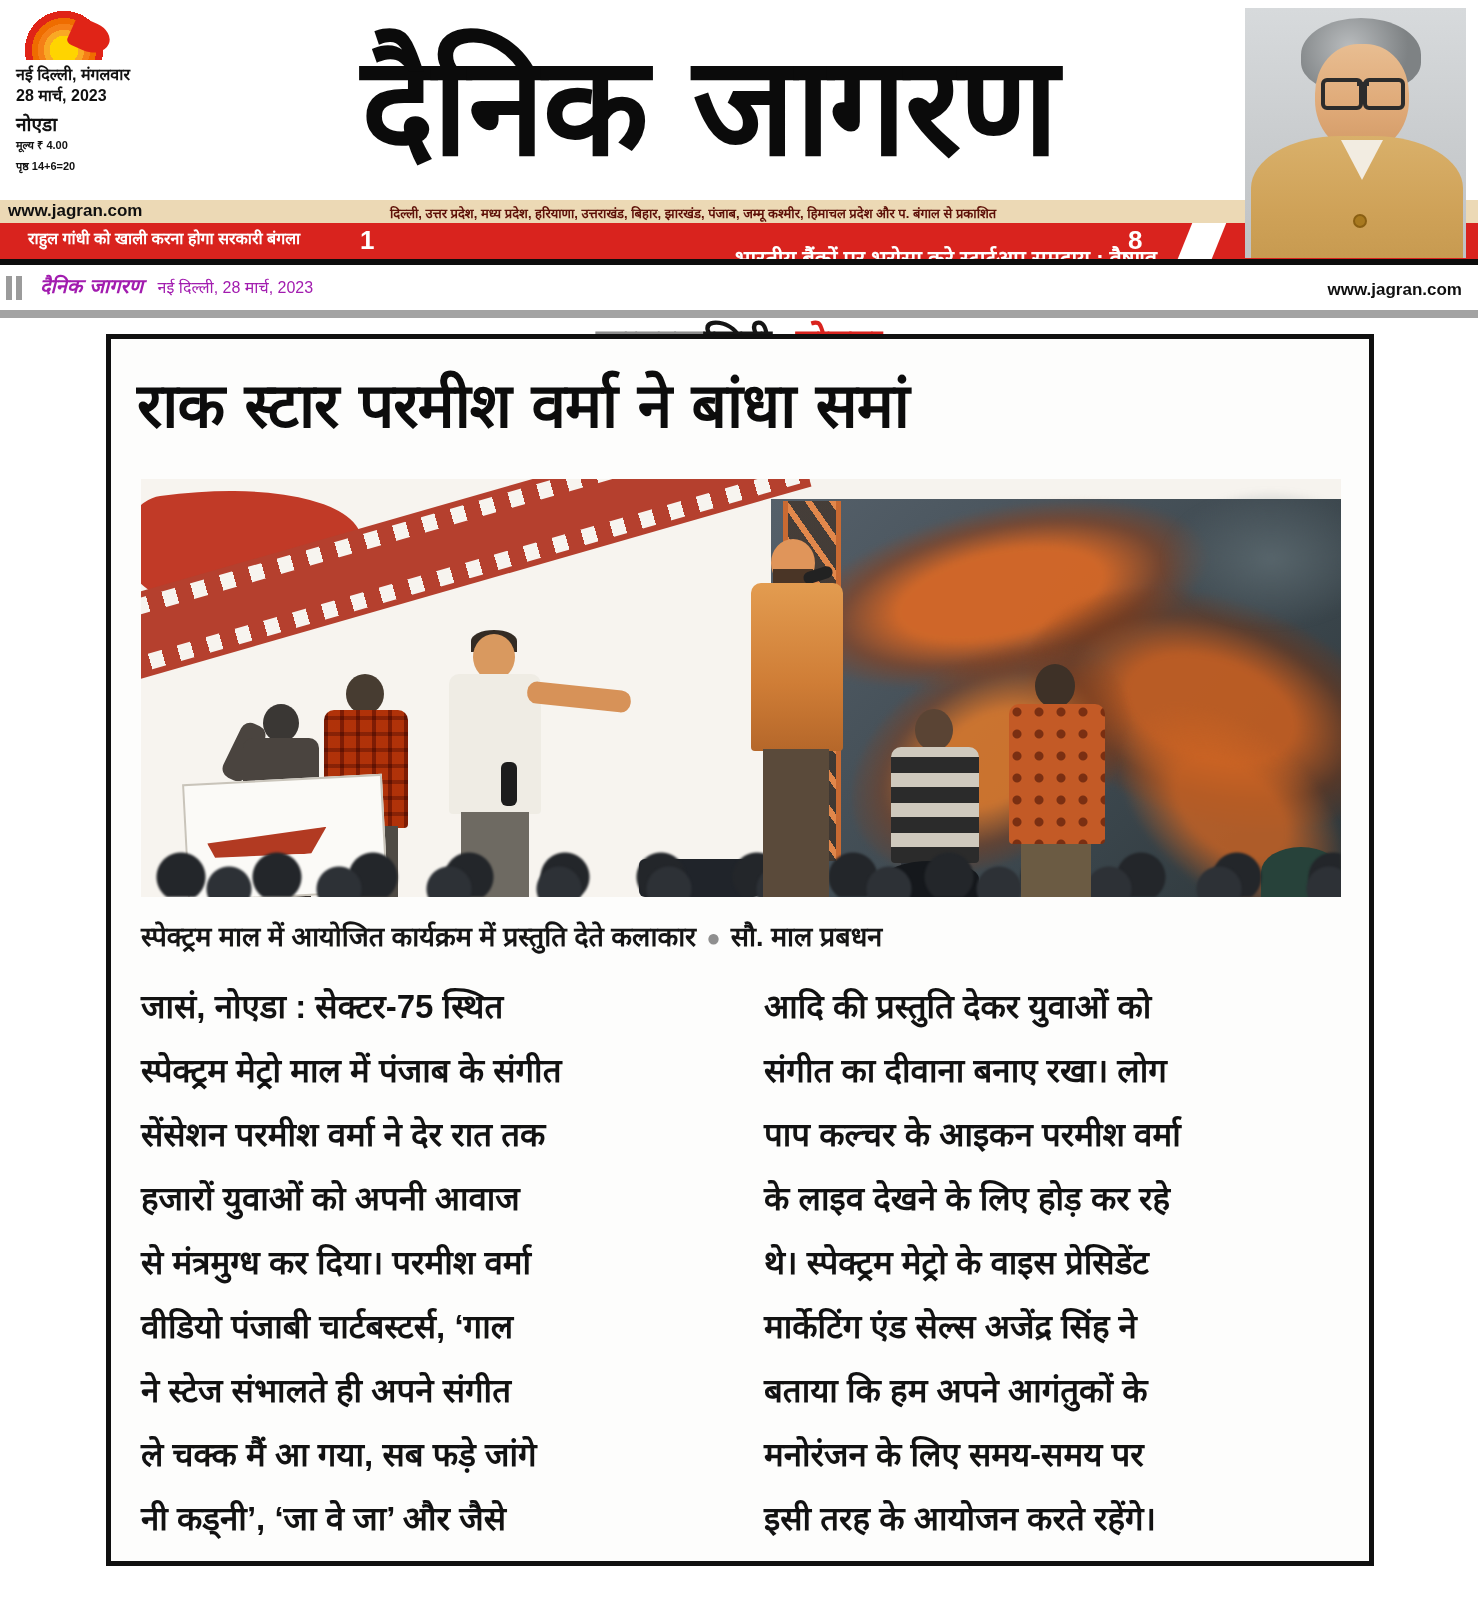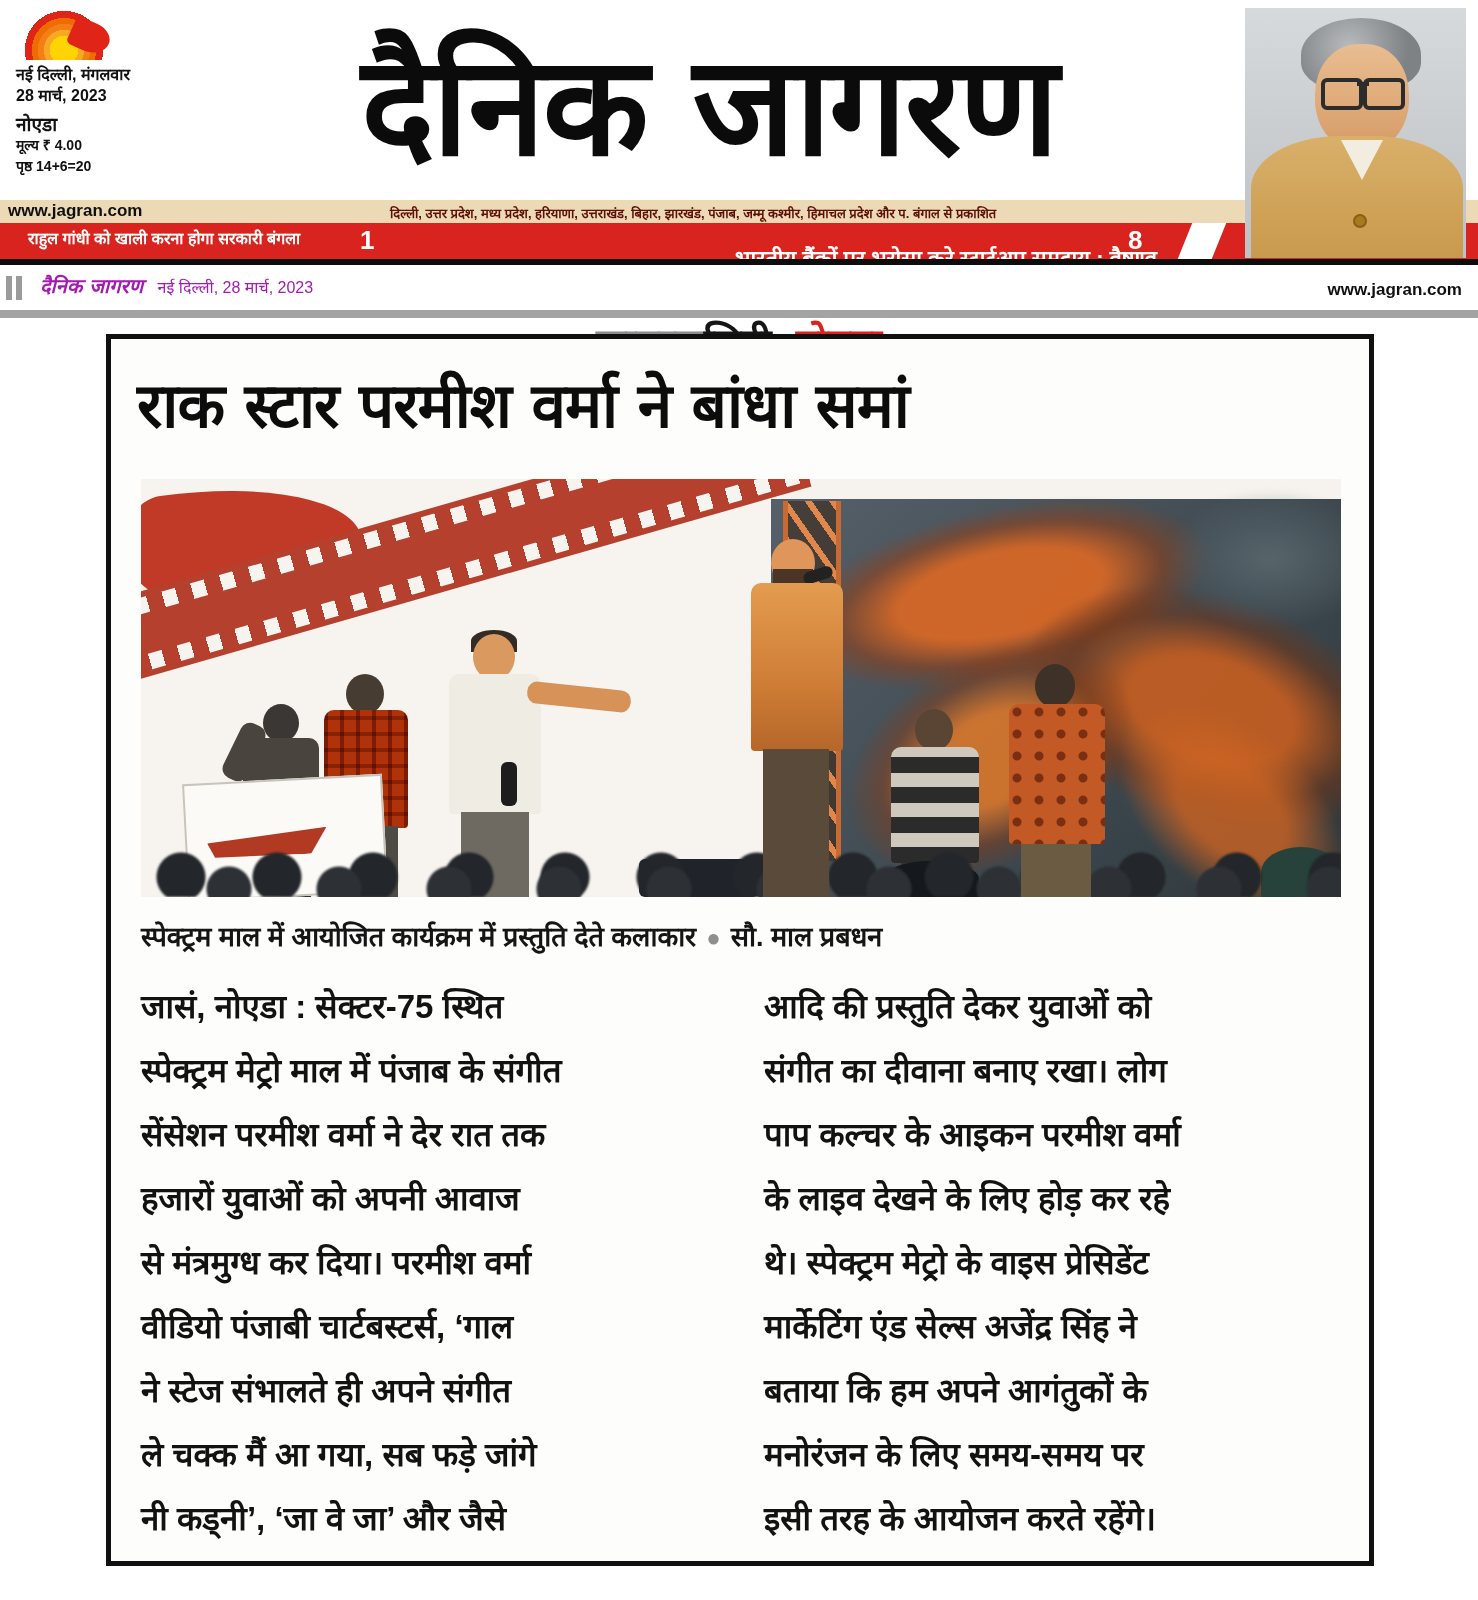--- a/index.html
+++ b/index.html
@@ -12,21 +12,21 @@
   
   .sun-logo { position:absolute; left:16px; top:8px; width:96px; height:52px; overflow:hidden; }
   .sun-core { position:absolute; left:6px; top:0; width:84px; height:84px; border-radius:50%;
     background:
       radial-gradient(circle at 50% 50%, #ffd400 0 24%, #f9a825 24% 34%, #f57f17 34% 44%, #ef6c00 44% 54%, #e02417 54% 66%, transparent 66%);
   }
   .sun-swoosh { position:absolute; right:2px; top:14px; width:40px; height:30px;
     background:#e02417; border-radius:0 60% 70% 20%; transform:rotate(24deg); }
   .mast-meta { position:absolute; left:16px; top:64px; width:170px; line-height:21px; font-size:16px; font-weight:bold; color:#111; }
   .mast-meta .city { font-size:19px; margin-top:8px; }
-  .mast-meta .small { font-weight:bold; font-size:14px; }
+  .mast-meta .small { font-weight:bold; font-size:11px; }
   .mast-title { position:absolute; left:150px; right:210px; top:2px; height:196px;
     display:flex; align-items:center; justify-content:center;
     font-size:138px; font-weight:900; color:#0b0b0b; letter-spacing:-2px;
     font-family:"DejaVu Sans", sans-serif; white-space:nowrap; }
   
   .portrait { position:absolute; left:1245px; top:8px; width:221px; height:250px;
     background:linear-gradient(180deg,#d7dadc 0%,#c9ccce 55%,#bfc2c4 100%); overflow:hidden; z-index:6; }
   .p-hair { position:absolute; left:56px; top:10px; width:120px; height:74px; border-radius:50% 50% 40% 40%;
     background:radial-gradient(circle at 40% 40%, #b9bcbe, #7e8284 70%); }
   .p-face { position:absolute; left:70px; top:36px; width:94px; height:108px; border-radius:46% 46% 48% 48%;

